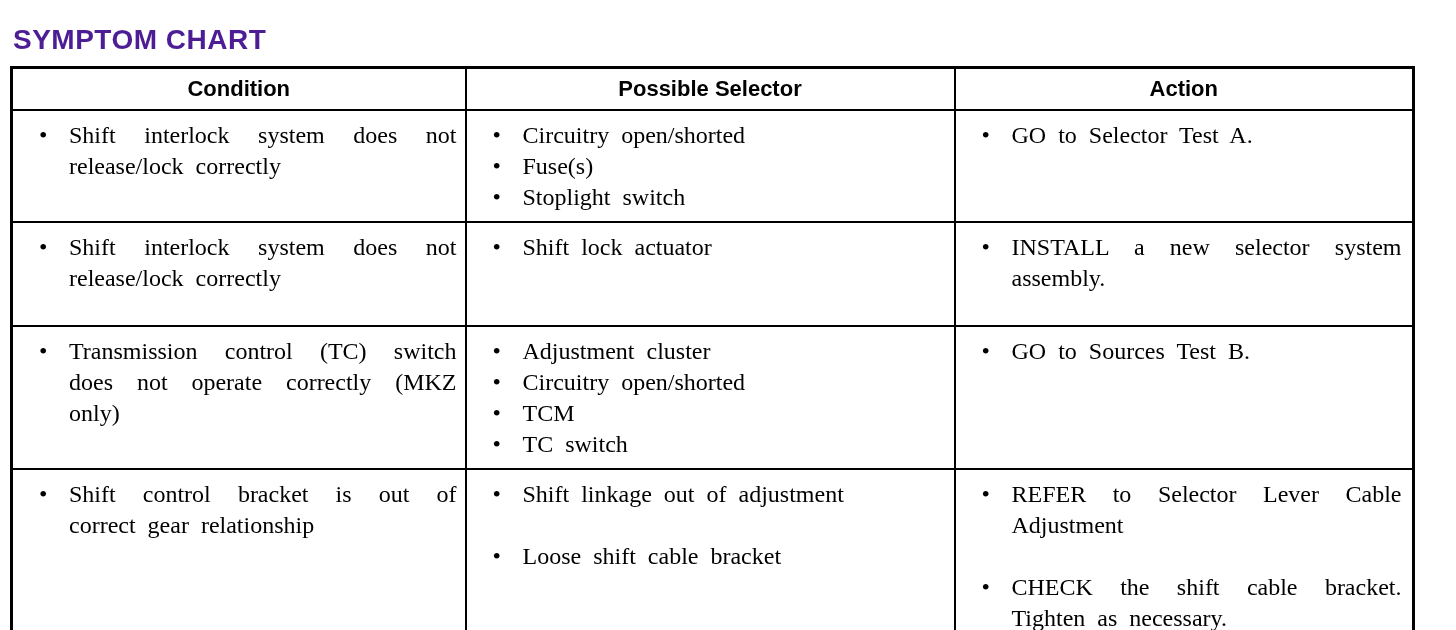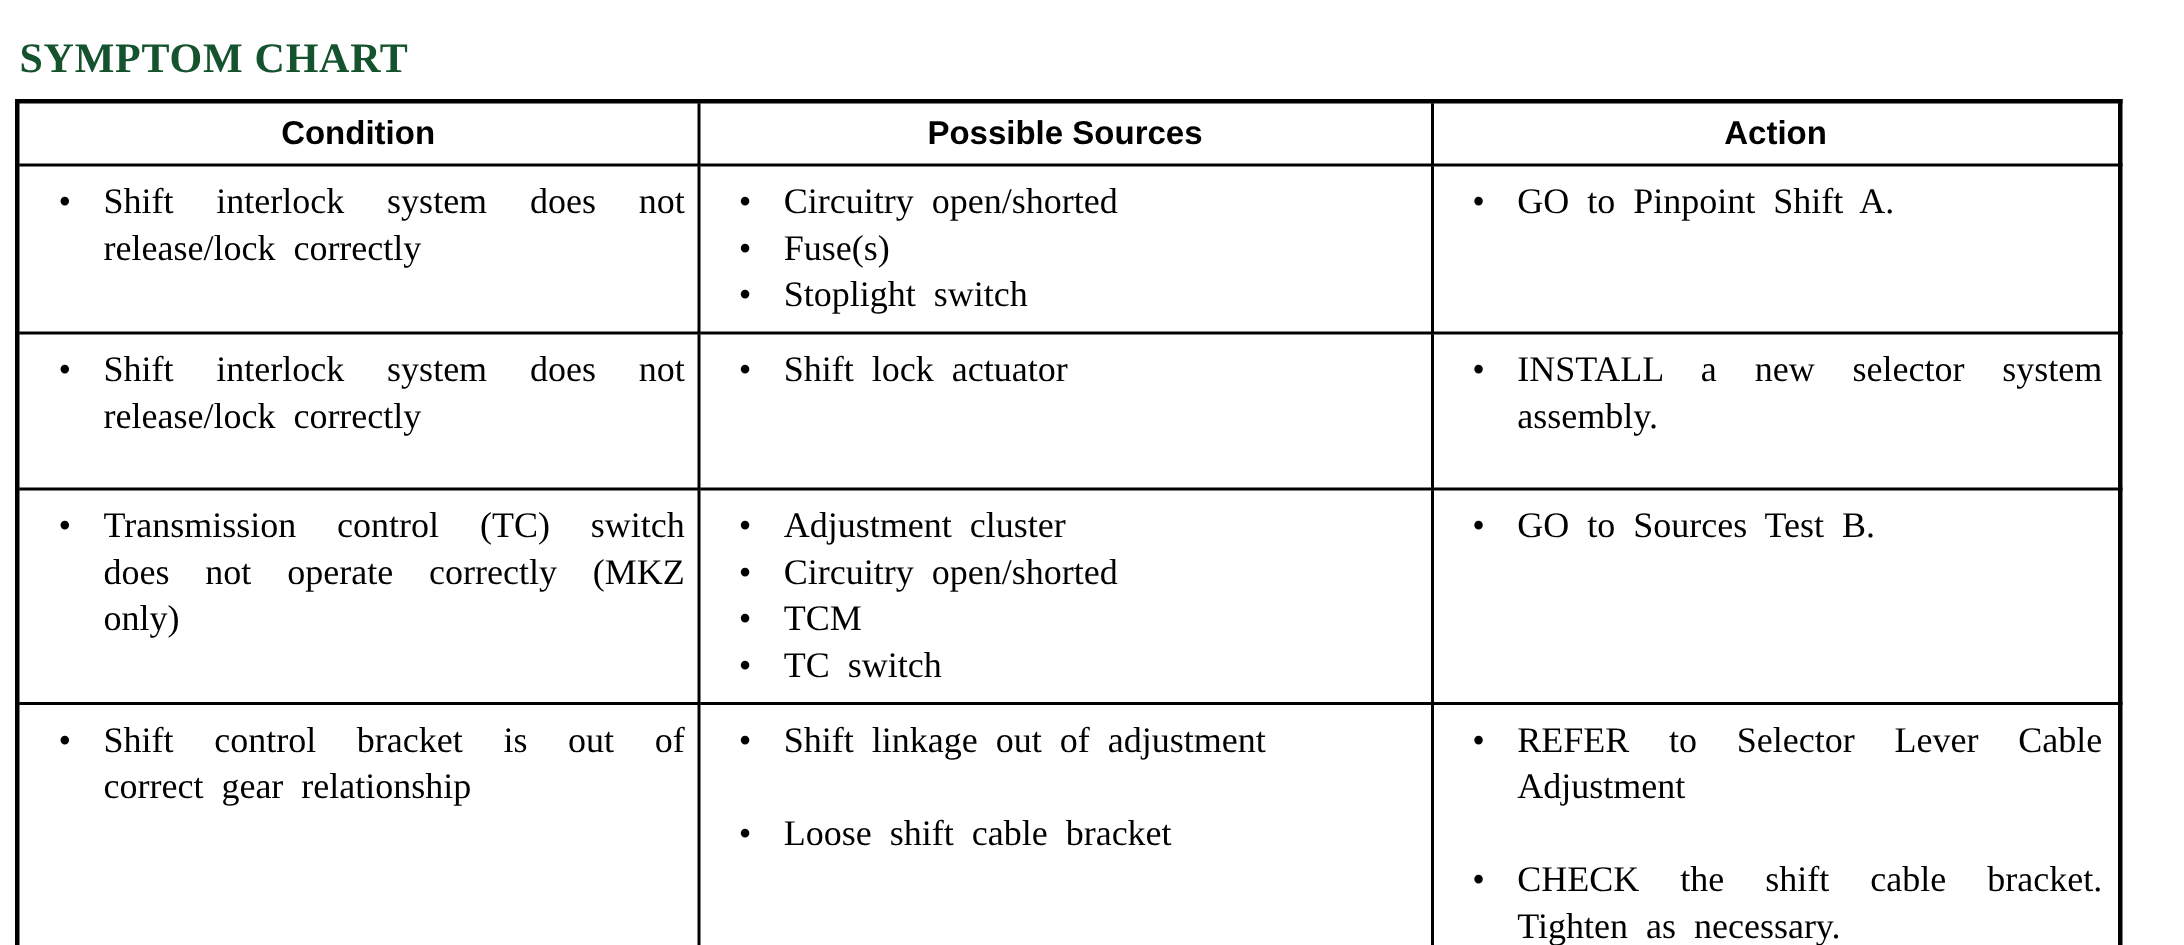--- a/index.html
+++ b/index.html
@@ -15,25 +15,25 @@
   .page {
     position: relative;
     width: 1456px;
     height: 630px;
     background: #ffffff;
   }
   .doc-title {
     position: absolute;
     left: 13px;
     top: 24px;
-    font-family: Liberation Serif, serif;
+    font-family: Liberation Sans, sans-serif;
     font-weight: bold;
     font-size: 28px;
     letter-spacing: 0.5px;
-    color: #14532d;
+    color: #4c1d95;
     white-space: nowrap;
   }
   table.symptom-table {
     position: absolute;
     left: 10px;
     top: 66px;
     width: 1402px;
     border-collapse: collapse;
     table-layout: fixed;
     background: #ffffff;
@@ -101,42 +101,42 @@
 
   <table class="symptom-table">
     <colgroup>
       <col style="width:454px">
       <col style="width:489px">
       <col style="width:459px">
     </colgroup>
     <thead>
       <tr>
         <th class="col-head">Condition</th>
-        <th class="col-head">Possible Sources</th>
+        <th class="col-head">Possible Selector</th>
         <th class="col-head">Action</th>
       </tr>
     </thead>
     <tbody>
 
       <tr class="row-1">
         <td class="cell col-condition">
           <ul class="bullets">
             <li>Shift interlock system does not release/lock correctly</li>
           </ul>
         </td>
         <td class="cell col-sources">
           <ul class="bullets">
             <li>Circuitry open/shorted</li>
             <li>Fuse(s)</li>
             <li>Stoplight switch</li>
           </ul>
         </td>
         <td class="cell col-action">
           <ul class="bullets">
-            <li>GO to Pinpoint Shift A.</li>
+            <li>GO to Selector Test A.</li>
           </ul>
         </td>
       </tr>
 
       <tr class="row-2">
         <td class="cell col-condition">
           <ul class="bullets">
             <li>Shift interlock system does not release/lock correctly</li>
           </ul>
         </td>

